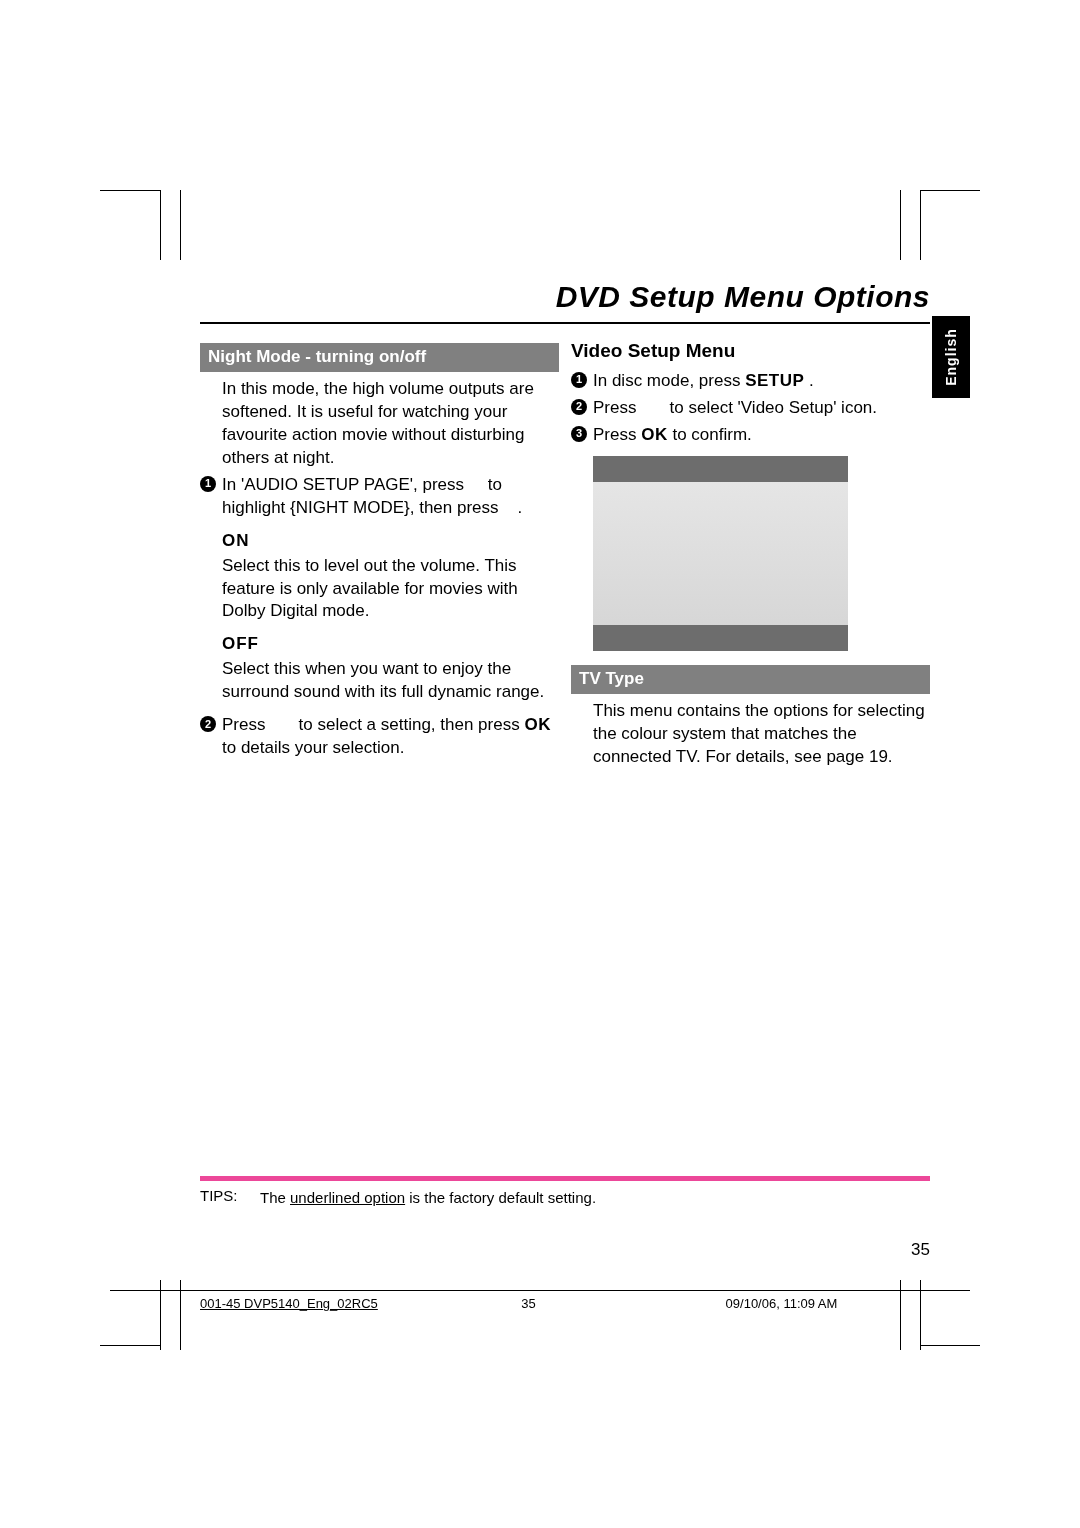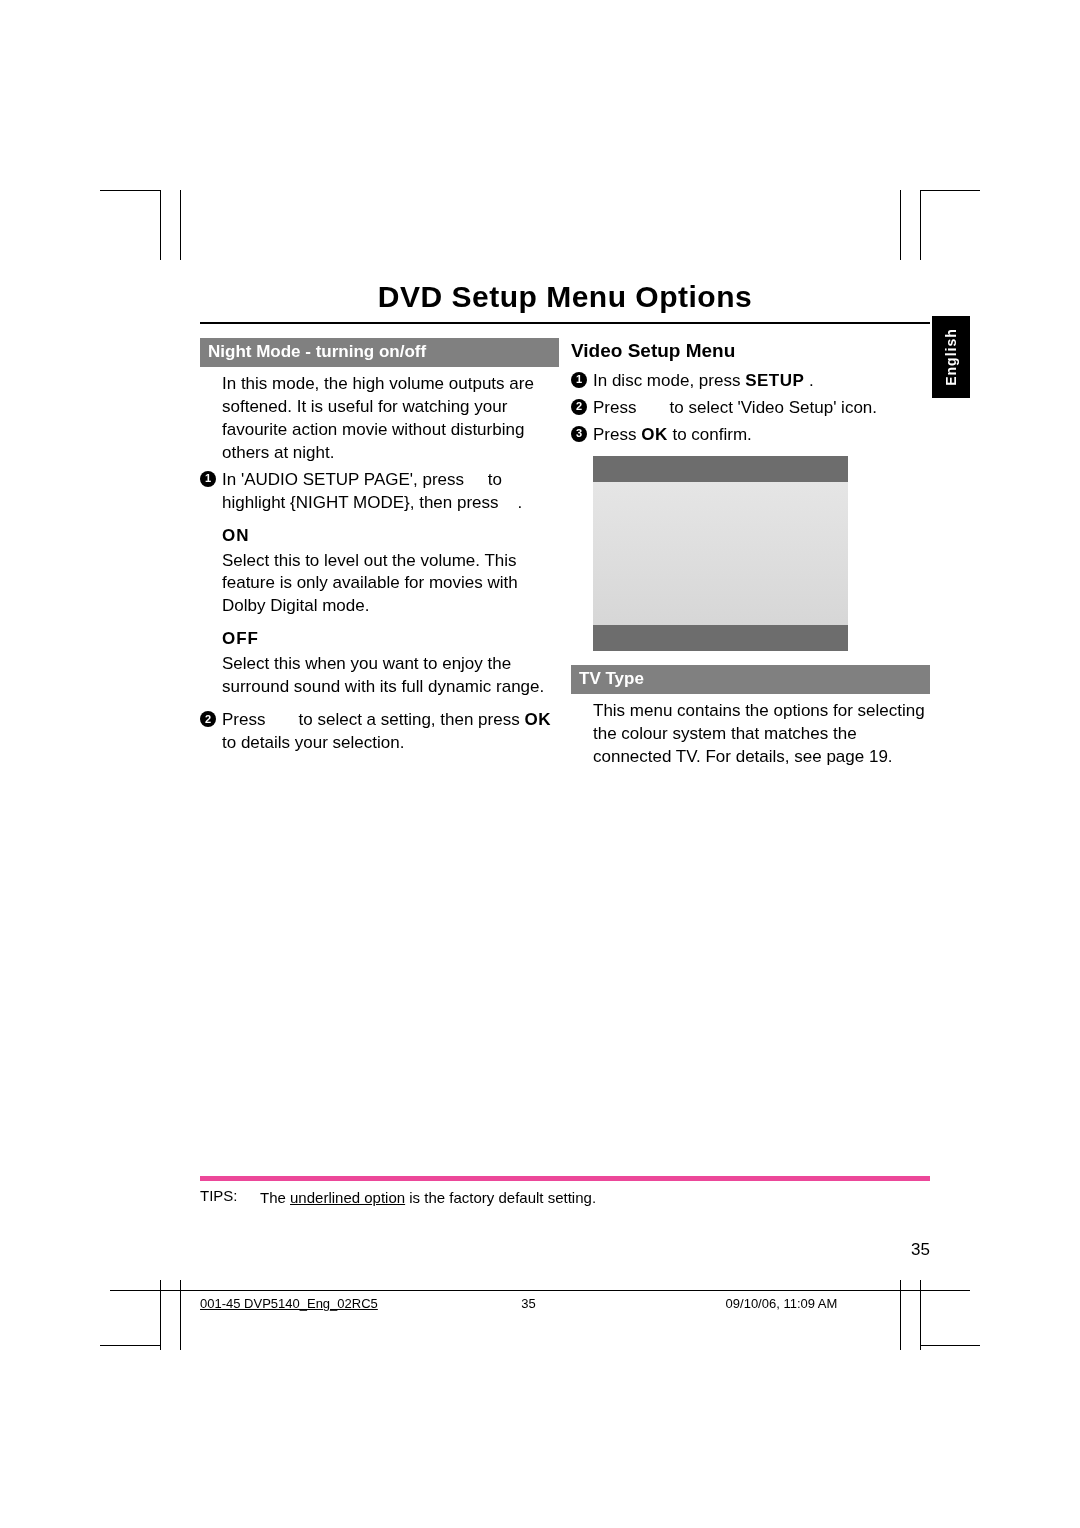--- a/index.html
+++ b/index.html
@@ -24,32 +24,34 @@
 
   .page {
     position: absolute;
     top: 280px;
     left: 200px;
     width: 730px;
   }
   .title {
     font-size: 30px;
     font-weight: bold;
-    text-align: center;
+    text-align: right;
     letter-spacing: 0.5px;
     margin-bottom: 8px;
+    font-style: italic;
   }
   .title-rule {
     height: 2px;
     background: #000;
     margin-bottom: 14px;
   }
   .columns {
     display: flex;
     gap: 12px;
+    align-items: center;
   }
   .col { width: 50%; font-size: 17px; line-height: 1.35; }
   .section-bar {
     background: #808080;
     color: #fff;
     font-weight: bold;
     padding: 3px 8px;
     margin-bottom: 6px;
     font-size: 17px;
   }

